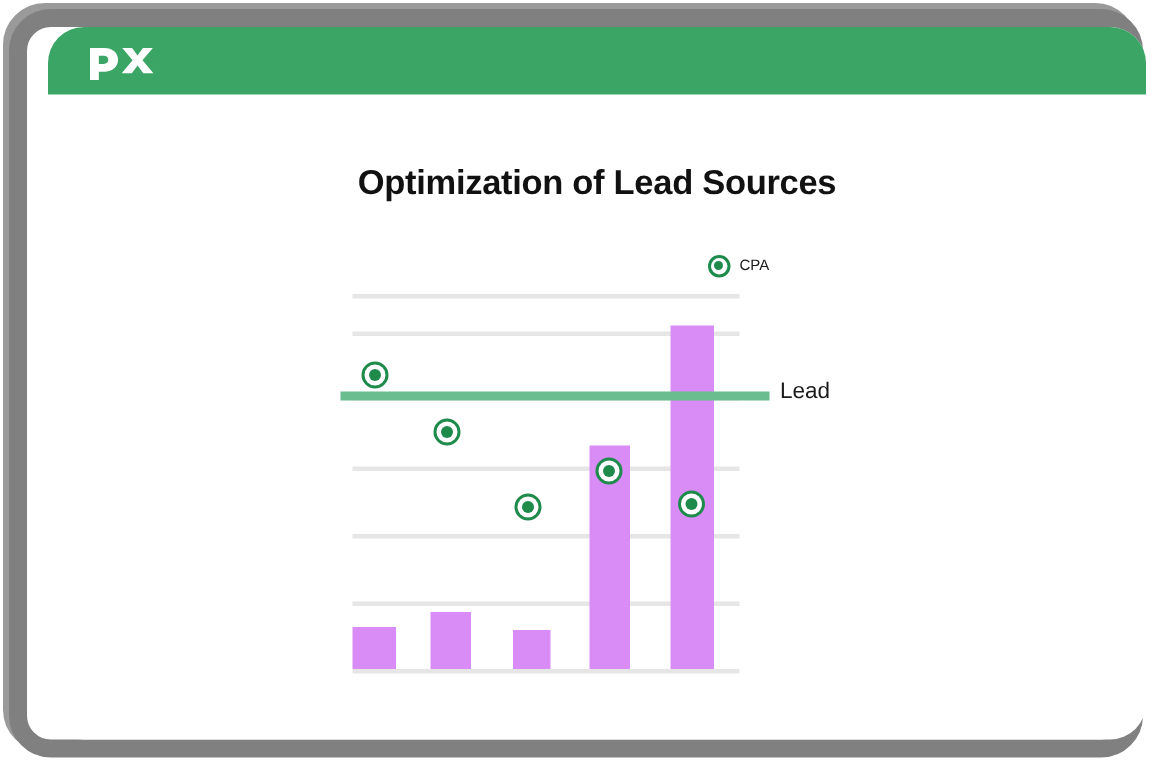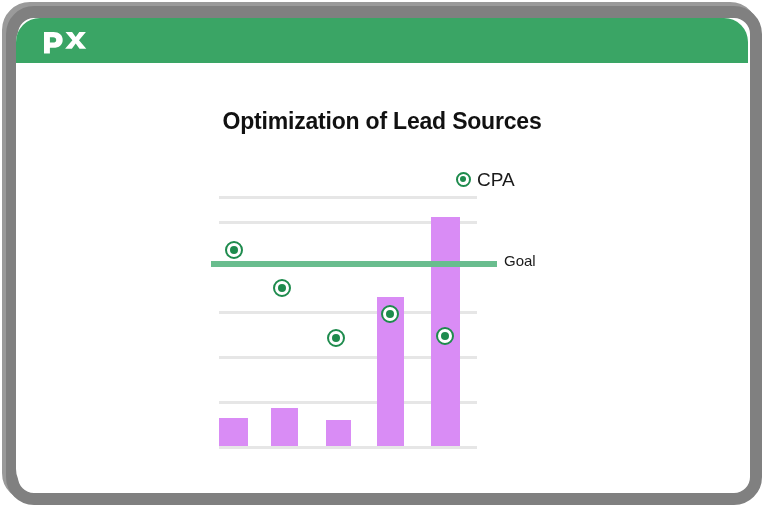--- a/index.html
+++ b/index.html
@@ -17,21 +17,21 @@
     box-sizing:border-box;background:#ffffff;
   }
   .bezel-shadow{
     position:absolute;left:2px;top:2px;width:756px;height:499px;
     border:12px solid #9a9a9a;border-radius:28px;
     box-sizing:border-box;background:transparent;
   }
 
   
   .card{
-    position:absolute;left:16px;top:18px;width:732px;height:475px;
+    position:absolute;left:32px;top:18px;width:732px;height:475px;
     background:#ffffff;border-radius:24px;overflow:hidden;
     box-sizing:border-box;
   }
   .header{
     position:absolute;left:0;top:0;width:732px;height:45px;
     background:#3aa565;
   }
   .logo{
     position:absolute;left:26px;top:10px;width:46px;height:26px;
   }
@@ -40,21 +40,21 @@
   
   .chart-title{
     position:absolute;left:0;top:90px;width:732px;
     text-align:center;
     font-size:23px;font-weight:bold;color:#111111;
     letter-spacing:-0.2px;
   }
   .legend{
     position:absolute;left:440px;top:152px;
     display:flex;align-items:center;gap:10px;
-    font-size:19px;color:#1a1a1a;
+    font-size:10px;color:#1a1a1a;
   }
   .legend-item{display:flex;align-items:center;gap:6px;}
   .legend-dot{
     width:15px;height:15px;border-radius:50%;
     border:2.5px solid #1e8b4d;background:#ffffff;
     box-sizing:border-box;position:relative;
   }
   .legend-dot::after{
     content:"";position:absolute;left:2.2px;top:2.2px;
     width:6px;height:6px;border-radius:50%;background:#1e8b4d;
@@ -128,21 +128,21 @@
         </div>
       <div id="bars" class="bars-layer">
           <div class="bar" title="Lead Volume: 11" style="left: 18px; top: 250px; width: 29px; height: 28px; background: rgb(217, 140, 245); bottom: auto; position: absolute;"></div>
           <div class="bar" title="Lead Volume: 15" style="left: 70px; top: 240px; width: 27px; height: 38px; background: rgb(217, 140, 245); bottom: auto; position: absolute;"></div>
           <div class="bar" title="Lead Volume: 10" style="left: 125px; top: 252px; width: 25px; height: 26px; background: rgb(217, 140, 245); bottom: auto; position: absolute;"></div>
           <div class="bar" title="Lead Volume: 59" style="left: 176px; top: 129px; width: 27px; height: 149px; background: rgb(217, 140, 245); bottom: auto; position: absolute;"></div>
           <div class="bar" title="Lead Volume: 91" style="left: 230px; top: 49px; width: 29px; height: 229px; background: rgb(217, 140, 245); bottom: auto; position: absolute;"></div>
         </div>
       <div id="goal">
           <div class="goal-line" style="top: 93px; left: 10px; background: rgb(105, 189, 142);"></div>
-          <div class="goal-label" style="top: 84px; left: 303px;">Goal</div>
+          <div class="goal-label" style="top: 84px; left: 303px;">Lead</div>
         </div>
       <div id="dots">
           <div class="cpa-dot" title="CPA: 78" style="left: 24px; top: 73px;"></div>
           <div class="cpa-dot" title="CPA: 63" style="left: 72px; top: 111px;"></div>
           <div class="cpa-dot" title="CPA: 43" style="left: 126px; top: 161px;"></div>
           <div class="cpa-dot" title="CPA: 53" style="left: 180px; top: 137px;"></div>
           <div class="cpa-dot" title="CPA: 44" style="left: 235px; top: 159px;"></div>
         </div>
     </div>
 

